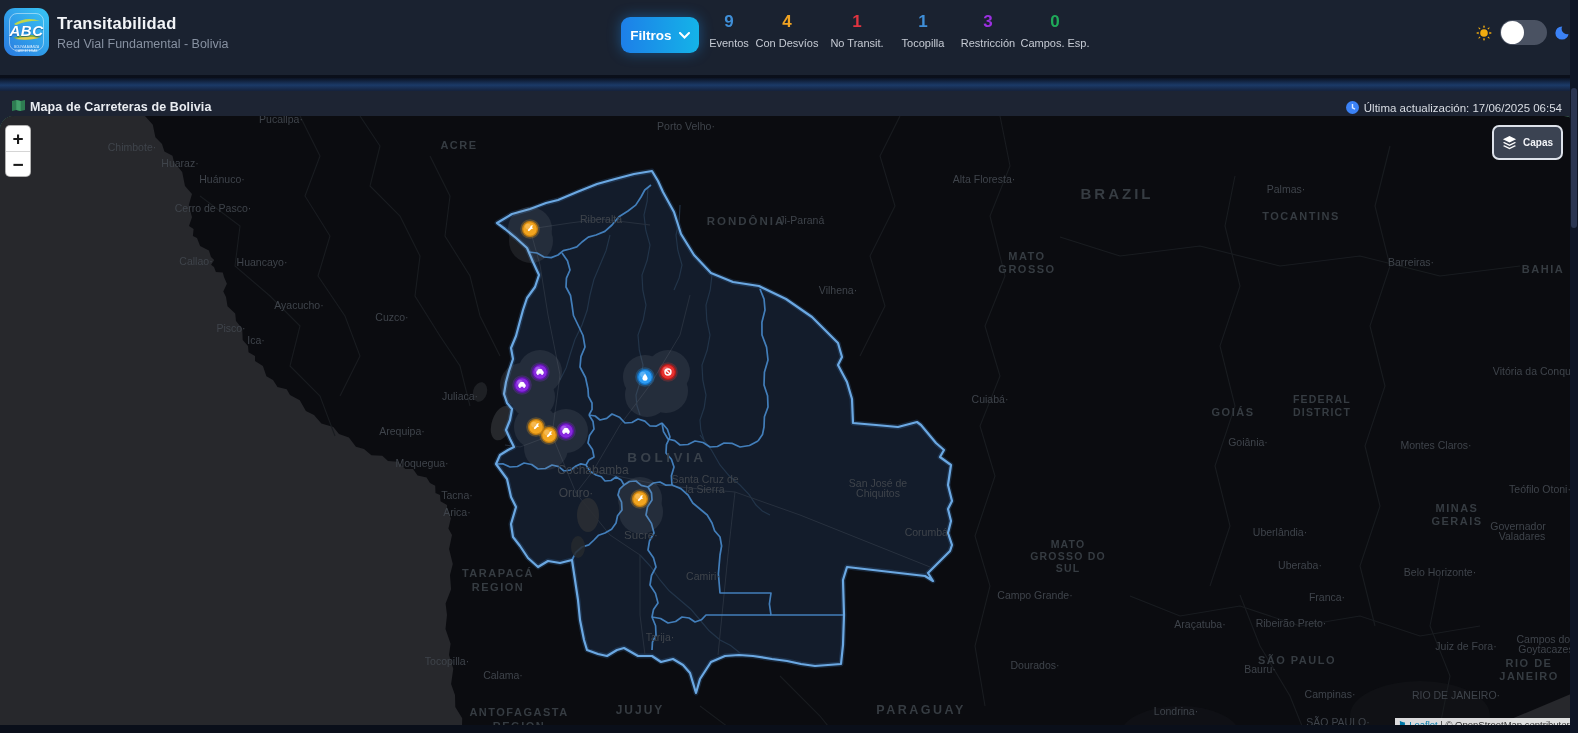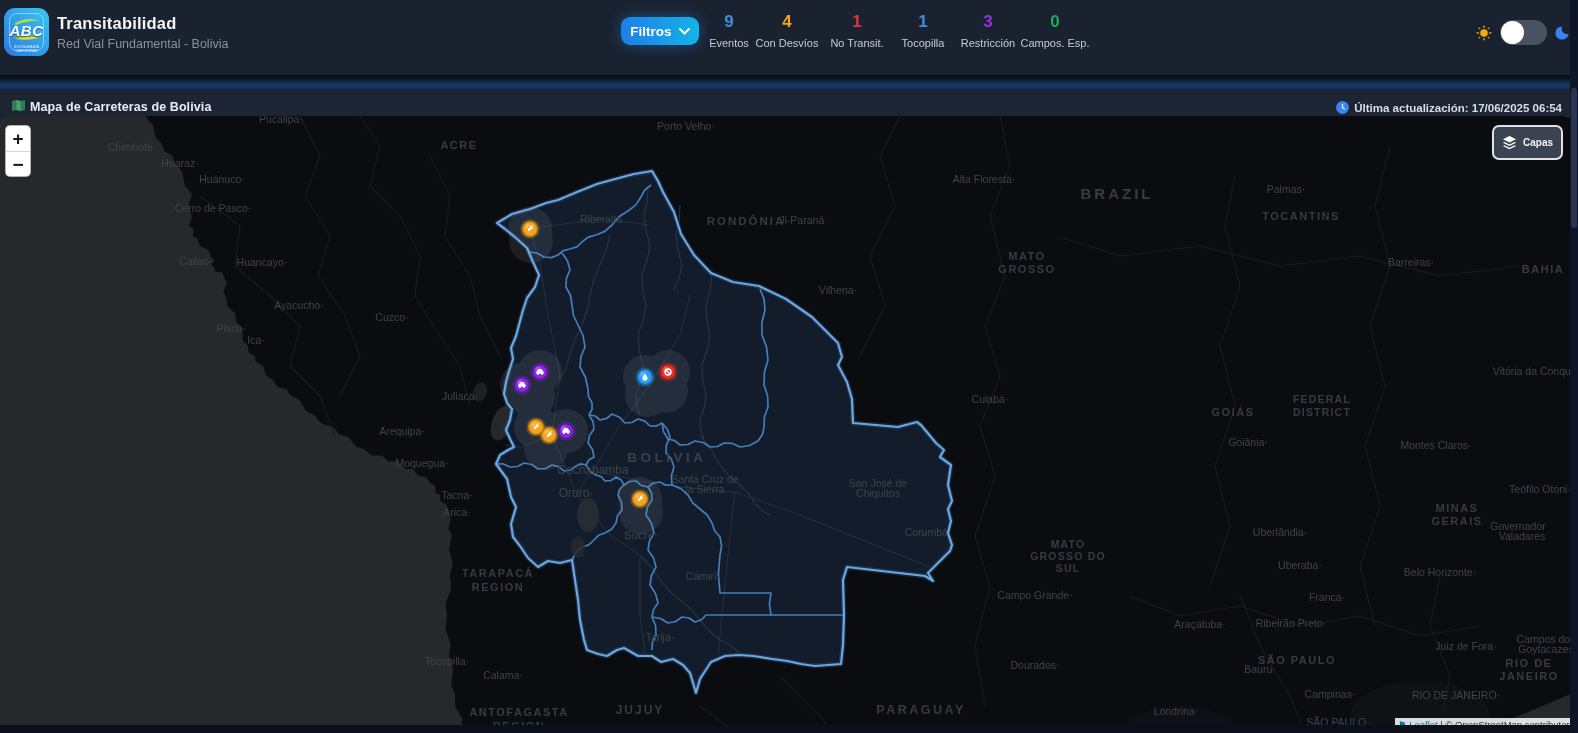--- a/index.html
+++ b/index.html
@@ -5,34 +5,34 @@
   font-family:"Liberation Sans", sans-serif; }
 .header { position:absolute; left:0; top:0; width:1578px; height:75px; background:#1a2230; }
 .logo { position:absolute; left:4px; top:8px; width:45px; height:48px; border-radius:11px;
   background:linear-gradient(225deg,#38c6f4,#2979e0); }
 .logo .inner { position:absolute; left:5px; top:5px; right:5px; bottom:5px; border:1.5px solid rgba(255,255,255,0.45); border-radius:8px; }
 .logo .abc { position:absolute; width:100%; text-align:center; top:14px; color:#fff; font-weight:bold; font-size:15px; font-style:italic; letter-spacing:0.5px; text-shadow:0 1px 1px rgba(0,60,120,.6);}
 .logo svg { position:absolute; left:0; top:0; }
 .titleblock { position:absolute; left:57px; top:14px; }
 .title { font-size:16.5px; font-weight:bold; color:#f2f4f7; letter-spacing:0.2px; }
 .subtitle { font-size:12.5px; color:#8791a1; margin-top:4px; }
-.filtros { position:absolute; left:621px; top:17px; width:78px; height:28px; border-radius:9px;
+.filtros { position:absolute; left:621px; top:17px; width:78px; height:36px; border-radius:9px;
   background:linear-gradient(90deg,#1d7fe8,#14b3e8); color:#fff; font-weight:bold; font-size:13.5px;
   display:flex; align-items:center; justify-content:center; gap:7px; box-shadow:0 0 14px rgba(30,140,230,0.45); }
 .stat { position:absolute; top:12px; width:90px; text-align:center; }
 .stat .n { font-size:17px; font-weight:bold; }
 .stat .l { font-size:11px; color:#c6cbd4; margin-top:5px; }
 .toggles { position:absolute; right:8px; top:20px; display:flex; align-items:center; gap:8px; }
 .pill { width:47px; height:25px; border-radius:13px; background:#4a5262; position:relative; }
 .pill .knob { position:absolute; left:1px; top:1px; width:23px; height:23px; border-radius:50%; background:#fff; }
 .glow { position:absolute; left:0; top:78px; width:1578px; height:13px;
   background:linear-gradient(180deg, rgba(18,40,85,0.15) 0%, #1b3a68 55%, rgba(22,36,64,0.9) 100%); }
 .subhead { position:absolute; left:0; top:91px; width:1578px; height:50px; background:#1d2433; }
 .subhead .lt { position:absolute; left:30px; top:9px; font-size:12.5px; font-weight:bold; color:#e9ecf1; letter-spacing:0.1px; }
-.subhead .rt { position:absolute; right:16px; top:10px; font-size:11.5px; font-weight:bold; color:#d9dde4; }
+.subhead .rt { position:absolute; right:16px; top:10px; font-size:11.5px; font-weight:normal; color:#d9dde4; }
 .mapwrap { position:absolute; left:0; top:116px; width:1578px; height:609px; border-radius:14px 14px 0 0;
   overflow:hidden; background:#86efac; }
 .zoomctl { position:absolute; left:5px; top:9px; width:26px; height:52px; background:#fff; border-radius:5px;
   border:1px solid rgba(0,0,0,0.3); }
 .zoomctl div { width:100%; height:26px; text-align:center; font-size:19px; font-weight:bold; color:#1a1a1a; line-height:25px; }
 .zoomctl .zin { border-bottom:1px solid #d5d5d5; }
 .capas { position:absolute; right:15px; top:9px; width:71px; height:35px; background:rgba(62,71,86,0.95);
   border:2px solid #dde2ea; border-radius:7px; color:#f2f4f8; font-size:10px; font-weight:bold;
   display:flex; align-items:center; justify-content:center; gap:6px; }
 .attrib { position:absolute; right:8px; bottom:0px; height:7px; background:rgba(255,255,255,0.85); width:175px; overflow:hidden;

